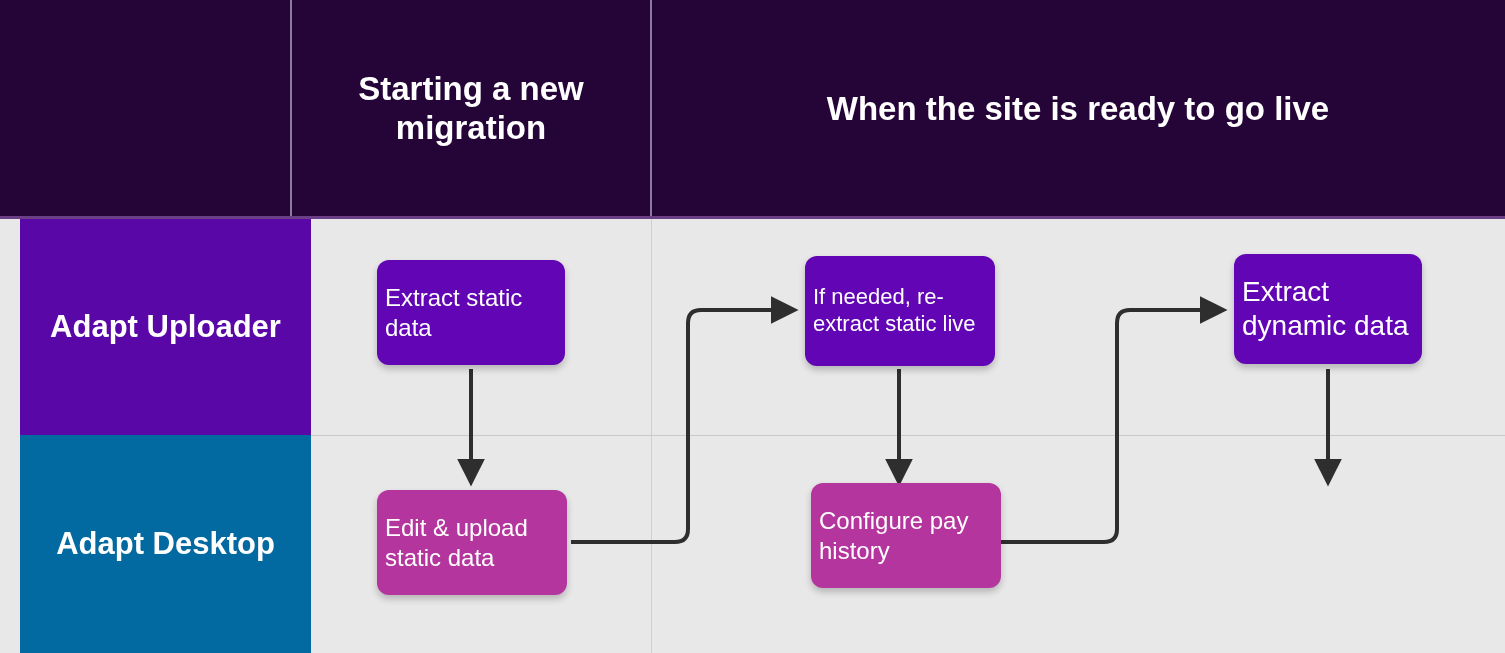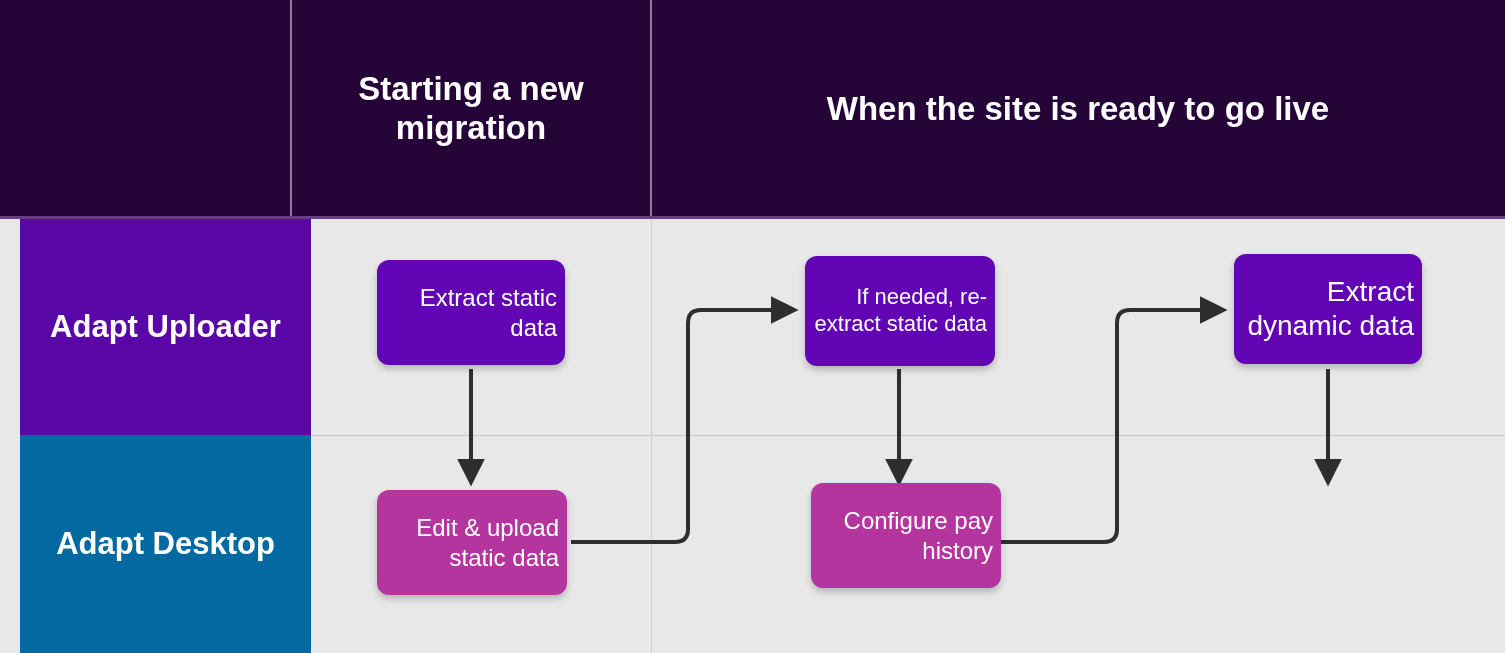--- a/index.html
+++ b/index.html
@@ -74,21 +74,21 @@
   .grid-h{
     position:absolute;left:291px;top:216px;width:1214px;height:1px;background:#c9c9c9;
   }
 
   
   .node{
     position:absolute;
     border-radius:12px;
     display:flex;align-items:center;justify-content:center;
     color:#ffffff;
-    text-align:right;
+    text-align:left;
     line-height:1.22;
     box-sizing:border-box;
     box-shadow:0 4px 7px rgba(0,0,0,0.22);
     padding:4px 8px;
   }
   .node-purple{background:#6105b5;}
   .node-pink{background:#b5359e;}
 
   .n-extract-static     {left:377px;top:41px;width:188px;height:105px;font-size:24px;}
   .n-reextract-static   {left:805px;top:37px;width:190px;height:110px;font-size:22px;}
@@ -140,21 +140,21 @@
 
       <path d="M 999 323 L 1104 323 Q 1117 323 1117 310 L 1117 104 Q 1117 91 1130 91 L 1222 91" stroke="#2E2E2E" stroke-width="4" fill="none" marker-end="url(#arrowhead)"></path>
 
       <path d="M 1328 150 L 1328 262" stroke="#2E2E2E" stroke-width="4" fill="none" marker-end="url(#arrowhead)"></path>
     </svg>
 
     <div class="node node-purple n-extract-static">Extract static data</div>
 
     <div class="node node-pink n-edit-static">Edit &amp; upload static data</div>
 
-    <div class="node node-purple n-reextract-static">If needed, re-extract static data</div>
+    <div class="node node-purple n-reextract-static">If needed, re-extract static live</div>
 
     <div class="node node-pink n-configure-pay">Configure pay history</div>
 
     <div class="node node-purple n-extract-dynamic">Extract dynamic data</div>
 
 
   </div>
 </div>
 
 </body></html>

